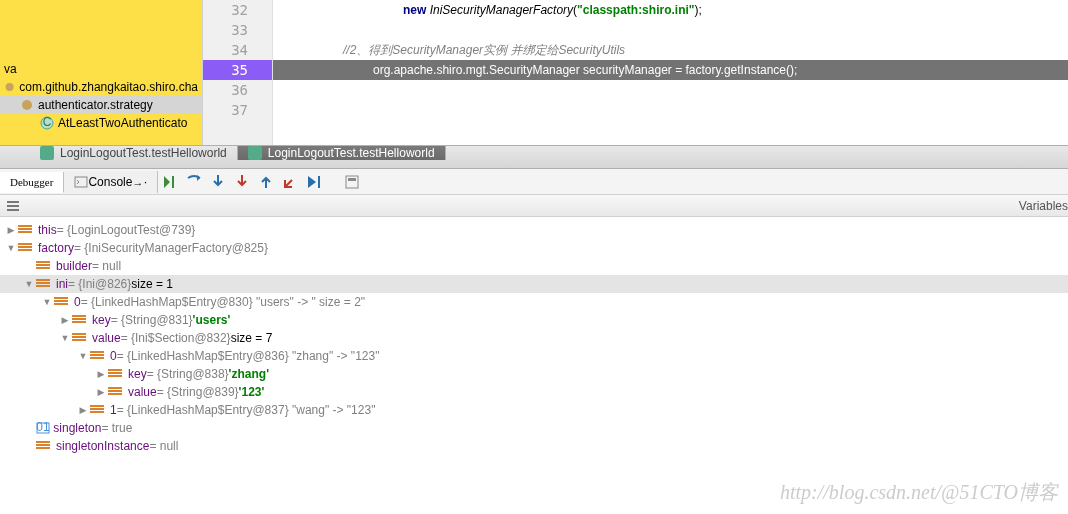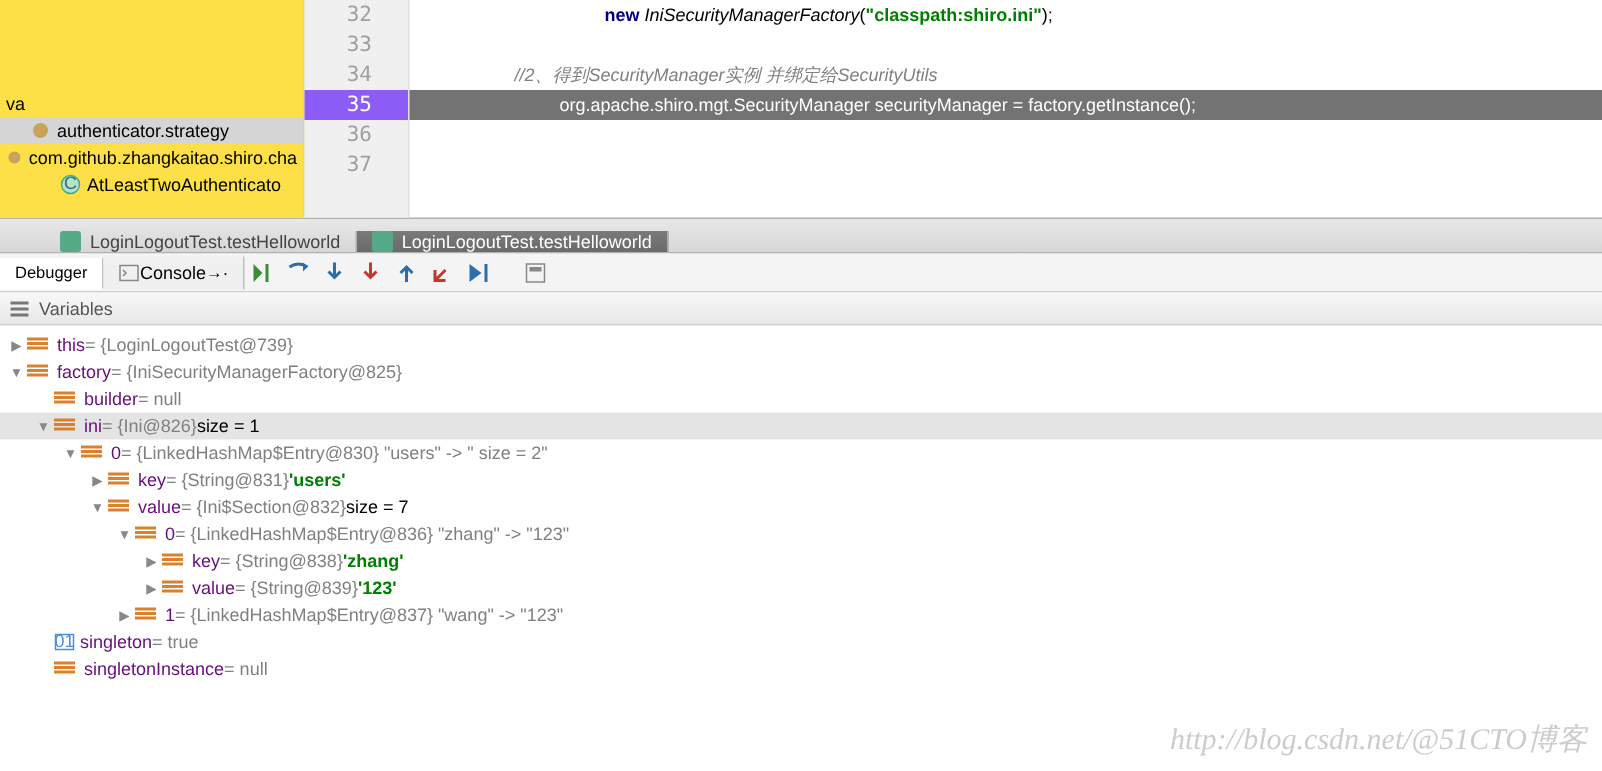--- a/index.html
+++ b/index.html
@@ -14,32 +14,32 @@
 .gutter .ln { height: 20px; font-family: "Consolas", monospace; font-size: 14px; color: #a0a0a0; padding-right: 24px; line-height: 20px; }
 .editor { flex: 1; font-family: "Consolas", monospace; font-size: 14px; position: relative; }
 .editor .line { height: 20px; line-height: 20px; white-space: pre; padding-left: 90px; }
 .editor .line.sel { background: #737373; color: #fff; }
 .kw { color: #000080; font-weight: bold; }
 .str { color: #008000; font-weight: bold; }
 .cls { font-style: italic; }
 .cmt { color: #808080; font-style: italic; }
 .fn { font-style: italic; }
 
-.tab-bar { height: 24px; background: linear-gradient(#e8e8e8,#d6d6d6); border-top: 1px solid #b0b0b0; border-bottom: 1px solid #b0b0b0; display: flex; align-items: flex-end; }
+.tab-bar { height: 24px; background: linear-gradient(#e8e8e8,#d6d6d6); border-top: 1px solid #b0b0b0; border-bottom: 1px solid #b0b0b0; display: flex; align-items: flex-start; }
 .tab-bar .spacer { width: 30px; }
 .result-tab { display: flex; align-items: center; padding: 0 10px; color: #444; font-size: 11px; border-right: 1px solid #b0b0b0; }
 .result-tab.active { background: linear-gradient(#7a7a7a,#6a6a6a); color: #fff; }
 .result-tab .ic { width: 14px; height: 14px; margin-right: 6px; background: #5a8; border-radius: 2px; }
 
 .tool-row { height: 26px; display: flex; align-items: center; border-bottom: 1px solid #d0d0d0; background: #f4f4f4; }
 .tool-tab { padding: 4px 10px; font-size: 11px; border-right: 1px solid #c0c0c0; background: #f0f0f0; }
-.tool-tab.active { background: #fff; border-bottom: 1px solid #fff; margin-bottom: -1px; }
+.tool-tab.active { background: #fff; border-bottom: 1px solid #fff; margin-bottom: -1px; font-family: Liberation Serif, serif; }
 .tool-row .ticon { width: 16px; height: 16px; margin: 0 4px; }
 
-.var-hdr { height: 22px; background: linear-gradient(#f8f8f8,#e8e8e8); border-bottom: 1px solid #d0d0d0; display: flex; align-items: center; padding-left: 6px; font-size: 11px; color: #555; }
+.var-hdr { height: 22px; background: linear-gradient(#f8f8f8,#e8e8e8); border-bottom: 1px solid #d0d0d0; display: flex; align-items: center; padding-left: 6px; font-size: 11px; color: #555; justify-content: space-between; }
 .var-hdr .mic { width: 14px; height: 14px; margin-right: 6px; }
 
 .vars { padding: 4px 0; }
 .vrow { display: flex; align-items: center; height: 18px; padding-left: 6px; white-space: nowrap; }
 .vrow.sel { background: #e4e4e4; }
 .tw { display: inline-block; width: 10px; text-align: center; color: #888; font-size: 9px; margin-right: 2px; }
 .vicon { width: 14px; height: 10px; margin-right: 6px; display: inline-flex; flex-direction: column; gap:1px; }
 .vicon span { height: 2px; background: #d9822b; }
 .vname { color: #660e7a; }
 .vtype { color: #808080; }
@@ -49,31 +49,31 @@
 .watermark { position: absolute; right: 10px; bottom: 8px; color: #ccc; font-size: 20px; font-style: italic; font-family: serif; }
 </style>
 </head>
 <body>
 
 <div class="top-area">
   <div class="project-tree">
     <div class="item">
         <span>va</span>
       </div>
+    <div class="item">
+      <svg class="pkg-icon" viewBox="0 0 14 14">
+          <circle cx="7" cy="7" r="5" fill="#c7a35b"></circle>
+        </svg>
+      <span>com.github.zhangkaitao.shiro.cha</span>
+    </div>
     <div class="item sel" style="padding-left:20px">
       <svg class="pkg-icon" viewBox="0 0 14 14">
           <circle cx="7" cy="7" r="5" fill="#c7a35b"></circle>
         </svg>
       <span>authenticator.strategy</span>
-    </div>
-    <div class="item">
-      <svg class="pkg-icon" viewBox="0 0 14 14">
-          <circle cx="7" cy="7" r="5" fill="#c7a35b"></circle>
-        </svg>
-      <span>com.github.zhangkaitao.shiro.cha</span>
     </div>
     <div class="item" style="padding-left:40px">
       <svg class="pkg-icon" viewBox="0 0 14 14">
           <circle cx="7" cy="7" r="6" fill="#b7e0c4" stroke="#4a9"></circle>
           <text x="7" y="10" font-size="9" text-anchor="middle" fill="#277">C</text>
         </svg>
       <span>AtLeastTwoAuthenticato</span>
     </div>
   </div>
 

